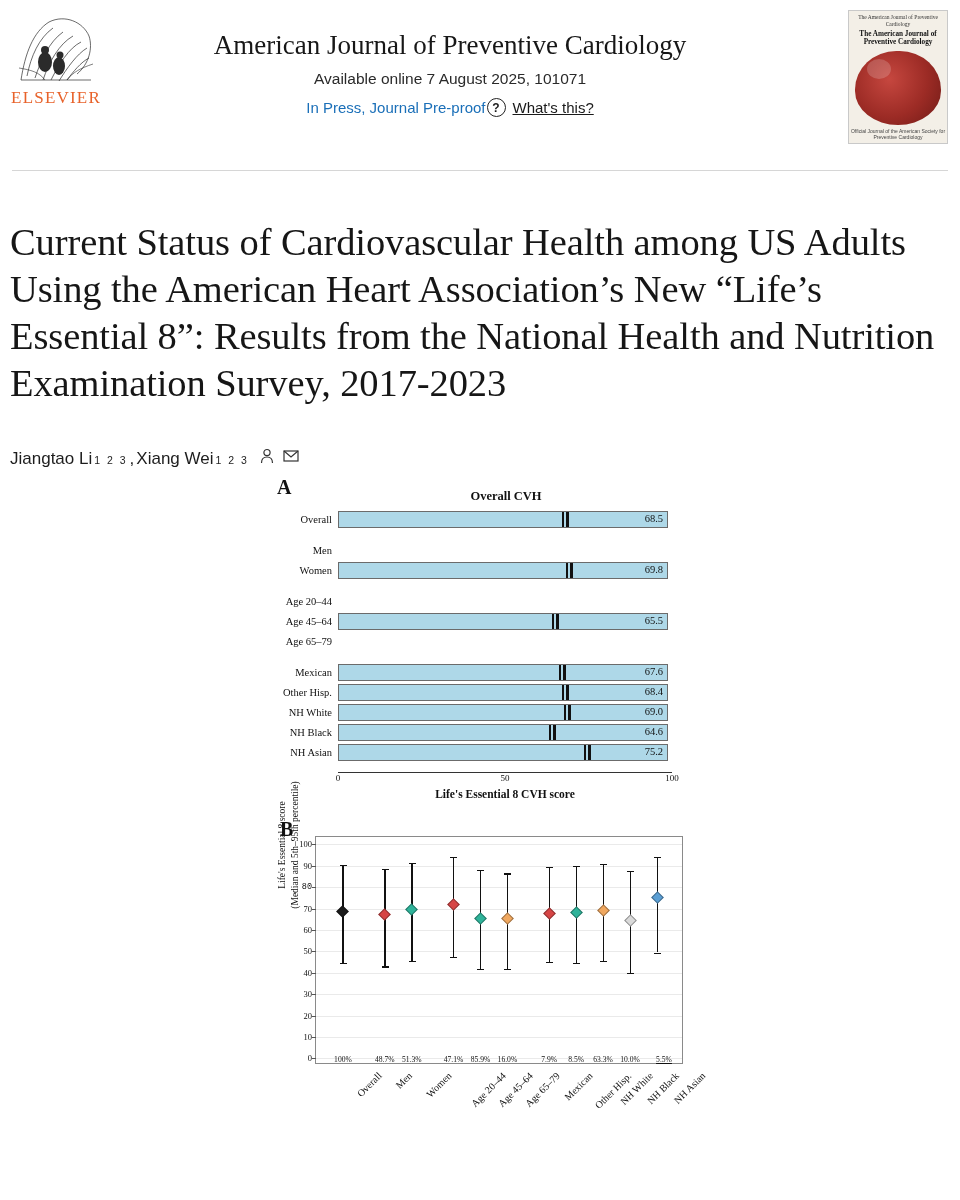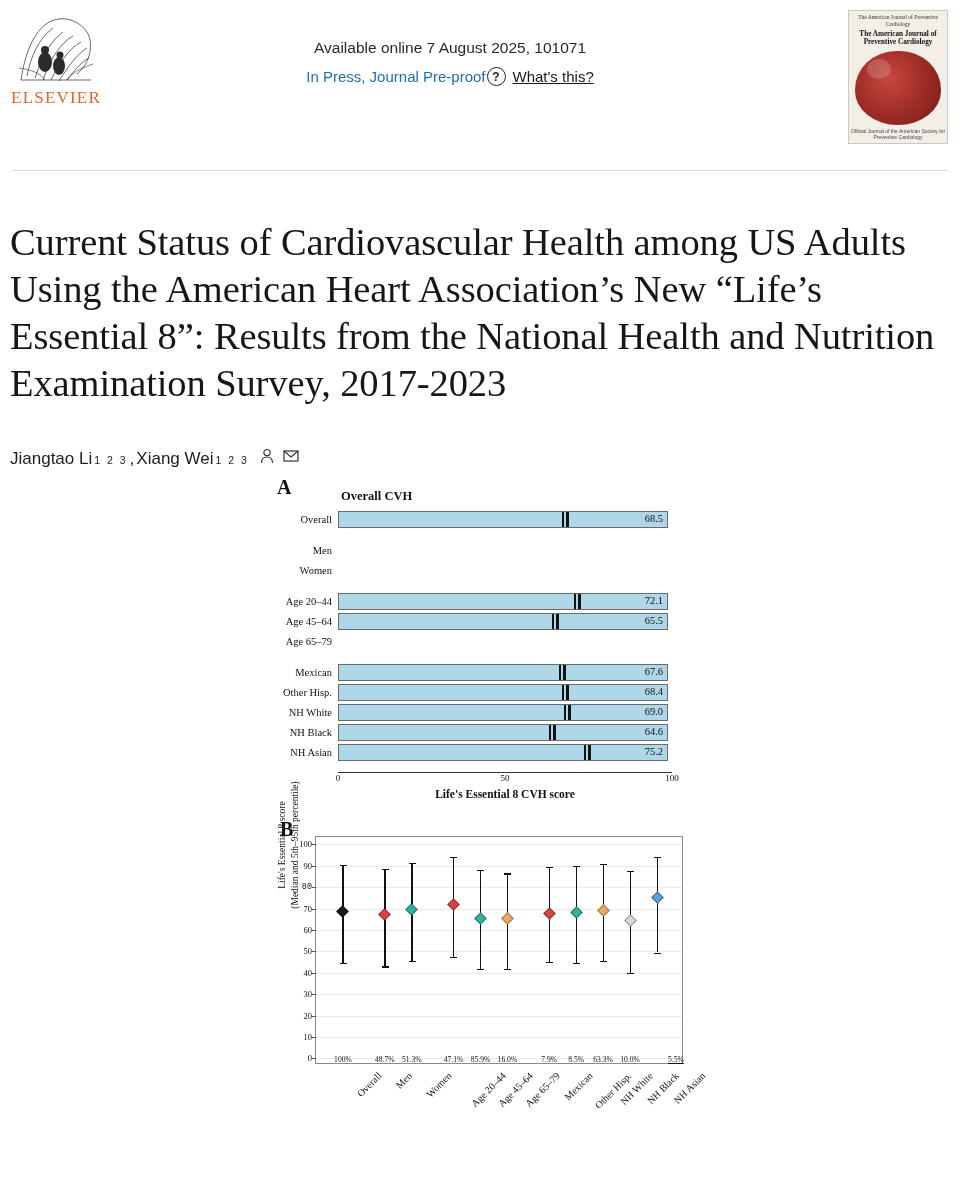--- a/index.html
+++ b/index.html
@@ -130,21 +130,21 @@
   .figure { position: relative; margin-top: 4px; }
   .panel-label {
     font-family: "Liberation Serif", serif;
     font-weight: 700; font-size: 20px; color:#111;
   }
 
   
   .panelA { position: relative; height: 345px; }
   .panelA .panel-label { position:absolute; left: 277px; top: 3px; }
   .panelA-title {
-    position:absolute; left: 341px; top: 16px; width: 330px; text-align:left;
+    position:absolute; left: 341px; top: 16px; width: 330px; text-align:center;
     font-family:"Liberation Serif", serif; font-weight:700; font-size:12.5px; color:#111;
   }
   .barrows { position:absolute; left: 232px; top: 36px; width: 470px; }
   .barrow {
     display:flex; align-items:center; height: 20px; margin-bottom: 0px;
   }
   .barrow .lab {
     width: 106px; text-align:right; padding-right:6px;
     font-family:"Liberation Serif", serif; font-size:10.5px; color:#111;
     white-space:nowrap;
@@ -241,20 +241,21 @@
         </g>
         <g stroke="#2b2b2b" stroke-width="0.6" fill="none">
           <path d="M4 54 C16 56 24 58 30 66"></path>
           <path d="M78 50 C66 54 58 58 52 66"></path>
         </g>
       </svg>
       <div class="elsevier-word">ELSEVIER</div>
     </div>
 
     <div class="journal-block">
+      <div class="journal-title">American Journal of Preventive Cardiology</div>
       <div class="avail-line">Available online 7 August 2025, 101071</div>
       <div class="press-line">
         <span class="press-link">In Press, Journal Pre-proof</span>
         <span class="whats-this">
           <span class="q-circle">?</span>
           <span class="whats-this-label">What's this?</span>
         </span>
       </div>
     </div>
 
@@ -306,29 +307,29 @@
               <div class="bar-tick w3" style="left: 227.05px;"></div>
               <div class="bar-val">68.5</div>
             </div>
           </div>
           <div class="grp-gap"></div>
           <div class="barrow">
             <div class="lab">Men</div>
           </div>
           <div class="barrow">
             <div class="lab">Women</div>
+            <div class="bar-wrap">
+              <div class="bar-tick" style="left: 227.34px;"></div>
+              <div class="bar-tick w3" style="left: 231.34px;"></div>
+              <div class="bar-val">69.8</div>
+            </div>
           </div>
           <div class="grp-gap"></div>
           <div class="barrow">
             <div class="lab">Age 20–44</div>
-            <div class="bar-wrap">
-              <div class="bar-tick" style="left: 234.93px;"></div>
-              <div class="bar-tick w3" style="left: 238.93px;"></div>
-              <div class="bar-val">72.1</div>
-            </div>
           </div>
           <div class="barrow">
             <div class="lab">Age 45–64</div>
             <div class="bar-wrap">
               <div class="bar-tick" style="left: 213.15px;"></div>
               <div class="bar-tick w3" style="left: 217.15px;"></div>
               <div class="bar-val">65.5</div>
             </div>
           </div>
           <div class="barrow">
@@ -497,21 +498,21 @@
             <div class="cap" style="top: 135.4px;"></div>
             <div class="marker" style="top: 78.256px; background: rgb(217, 217, 217);"></div>
           </div>
           <div class="pct" style="left: 314.081px; top: 218px;">10.0%</div>
           <div class="series" style="left: 341.04px;">
             <div class="whisker" style="top: 19.84px; height: 95.23px;"></div>
             <div class="cap" style="top: 19.84px;"></div>
             <div class="cap" style="top: 115.07px;"></div>
             <div class="marker" style="top: 55.572px; background: rgb(91, 159, 212);"></div>
           </div>
-          <div class="pct" style="left: 360px; top: 218px; text-decoration: underline;">5.5%</div>
+          <div class="pct" style="left: 348px; top: 218px; text-decoration: underline;">5.5%</div>
         </div>
     <div class="xcat" style="left: 345.96px; top: 252px;">Overall</div>
         <div class="xcat" style="left: 387.747px; top: 252px;">Men</div>
         <div class="xcat" style="left: 414.707px; top: 252px;">Women</div>
         <div class="xcat" style="left: 456.495px; top: 252px;">Age 20–44</div>
         <div class="xcat" style="left: 483.454px; top: 252px;">Age 45–64</div>
         <div class="xcat" style="left: 510.414px; top: 252px;">Age 65–79</div>
         <div class="xcat" style="left: 552.201px; top: 252px;">Mexican</div>
         <div class="xcat" style="left: 579.161px; top: 252px;">Other Hisp.</div>
         <div class="xcat" style="left: 606.121px; top: 252px;">NH White</div>

